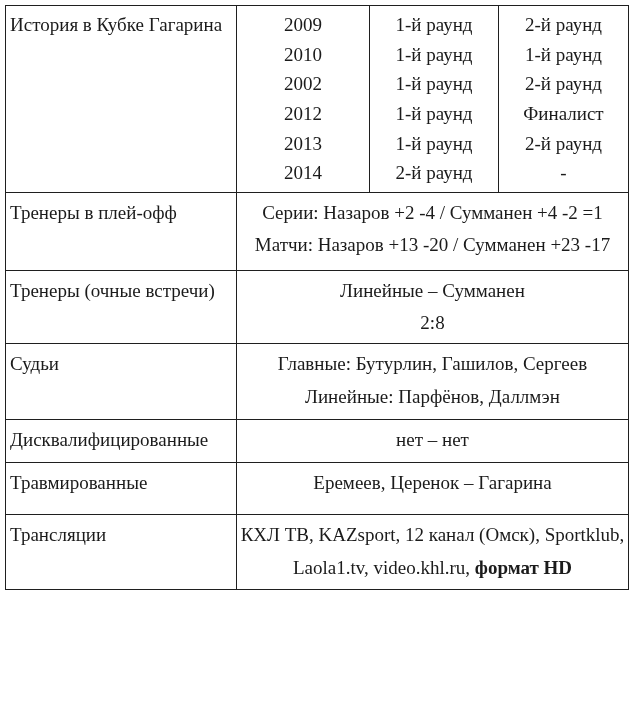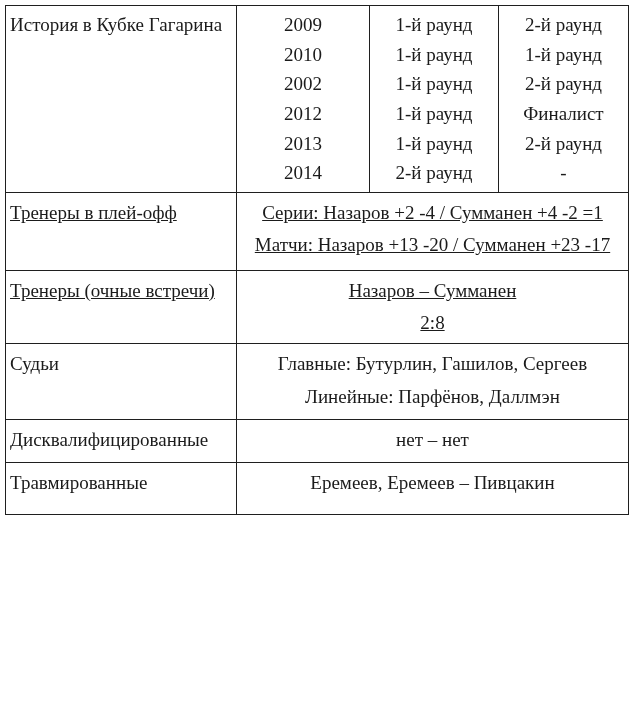--- a/index.html
+++ b/index.html
@@ -28,22 +28,22 @@
     overflow: hidden;
   }
   td.label {
     text-align: left;
     padding-left: 4px;
   }
   td.center { text-align: center; }
   tr.r-history td { line-height: 1.56; }
   tr.r-history   { height: 170px; }
   tr.r-h2h       { height: 47px; }
-  tr.r-coaches-po{ height: 78px; text-decoration: underline; }
-  tr.r-coaches-h { height: 73px; text-decoration: underline; }
+  tr.r-coaches-po{ height: 78px; }
+  tr.r-coaches-h { height: 73px; }
   tr.r-scorer    { height: 75px; }
   tr.r-refs      { height: 76px; }
   tr.r-dq        { height: 43px; }
   tr.r-injured   { height: 52px; }
   tr.r-tv        { height: 75px; }
   .bold { font-weight: bold; }
 </style>
 </head>
 <body>
 
@@ -89,38 +89,42 @@
     <td class="label">Тренеры в плей-офф</td>
     <td class="center" colspan="3">
       <div>Серии: Назаров +2 -4 / Сумманен +4 -2 =1</div>
       <div>Матчи: Назаров +13 -20 / Сумманен +23 -17</div>
     </td>
   </tr>
 
   <tr class="r-coaches-h">
     <td class="label">Тренеры (очные встречи)</td>
     <td class="center" colspan="3">
-      <div>Назаров – Сумманен</div>
+      <div>Линейные – Сумманен</div>
       <div>2:8</div>
     </td>
   </tr>
 
 
   <tr class="r-refs">
     <td class="label">Судьи</td>
     <td class="center" colspan="3">
       <div>Главные: Бутурлин, Гашилов, Сергеев</div>
       <div>Линейные: Парфёнов, Даллмэн</div>
     </td>
   </tr>
 
   <tr class="r-dq">
     <td class="label">Дисквалифицированные</td>
     <td class="center" colspan="3">нет – нет</td>
   </tr>
 
   <tr class="r-injured">
     <td class="label">Травмированные</td>
-    <td class="center" colspan="3">Еремеев, Еремеев – Пивцакин</td>
+    <td class="center" colspan="3">Еремеев, Церенок – Гагарина</td>
   </tr>
 
+  <tr class="r-tv">
+    <td class="label">Трансляции</td>
+    <td class="center" colspan="3"><span>КХЛ ТВ, KAZsport, 12 канал (Омск), Sportklub, Laola1.tv, video.khl.ru, </span><span class="bold">формат HD</span></td>
+  </tr>
 </tbody>
   </table>
 
 </body></html>

